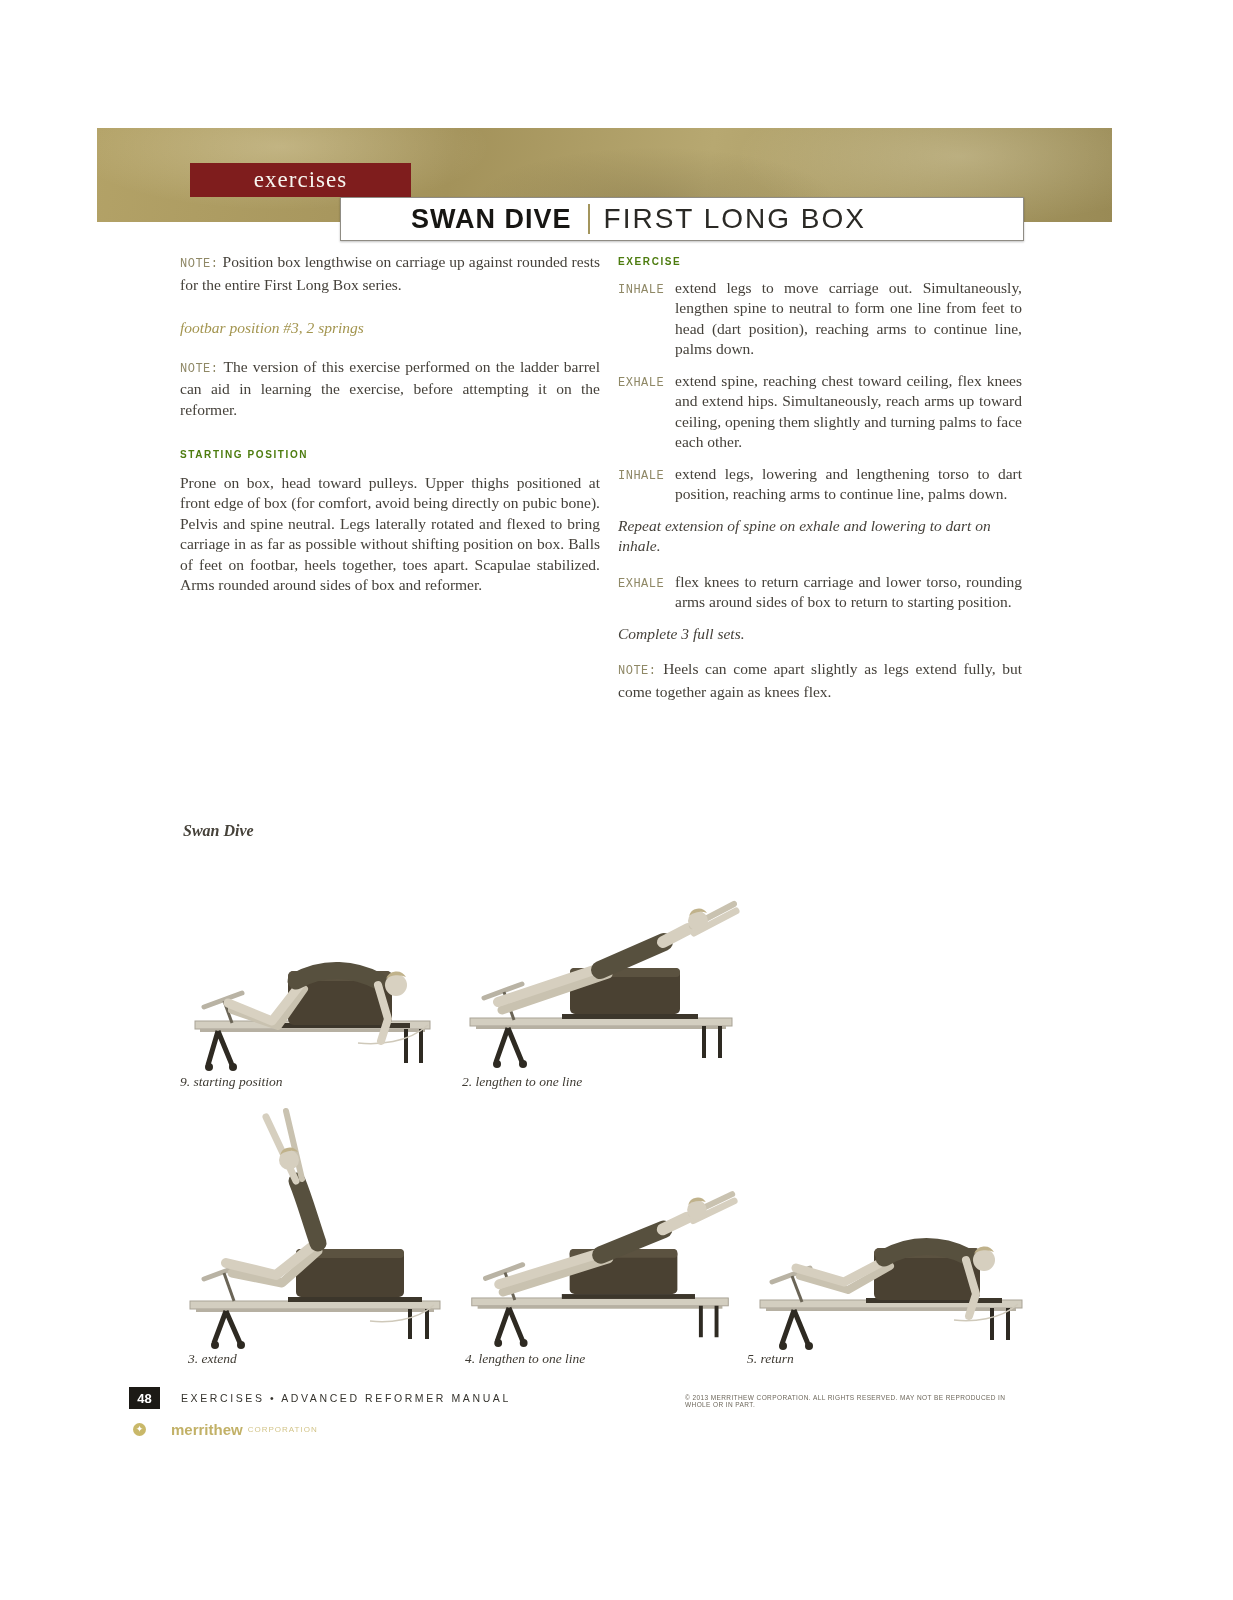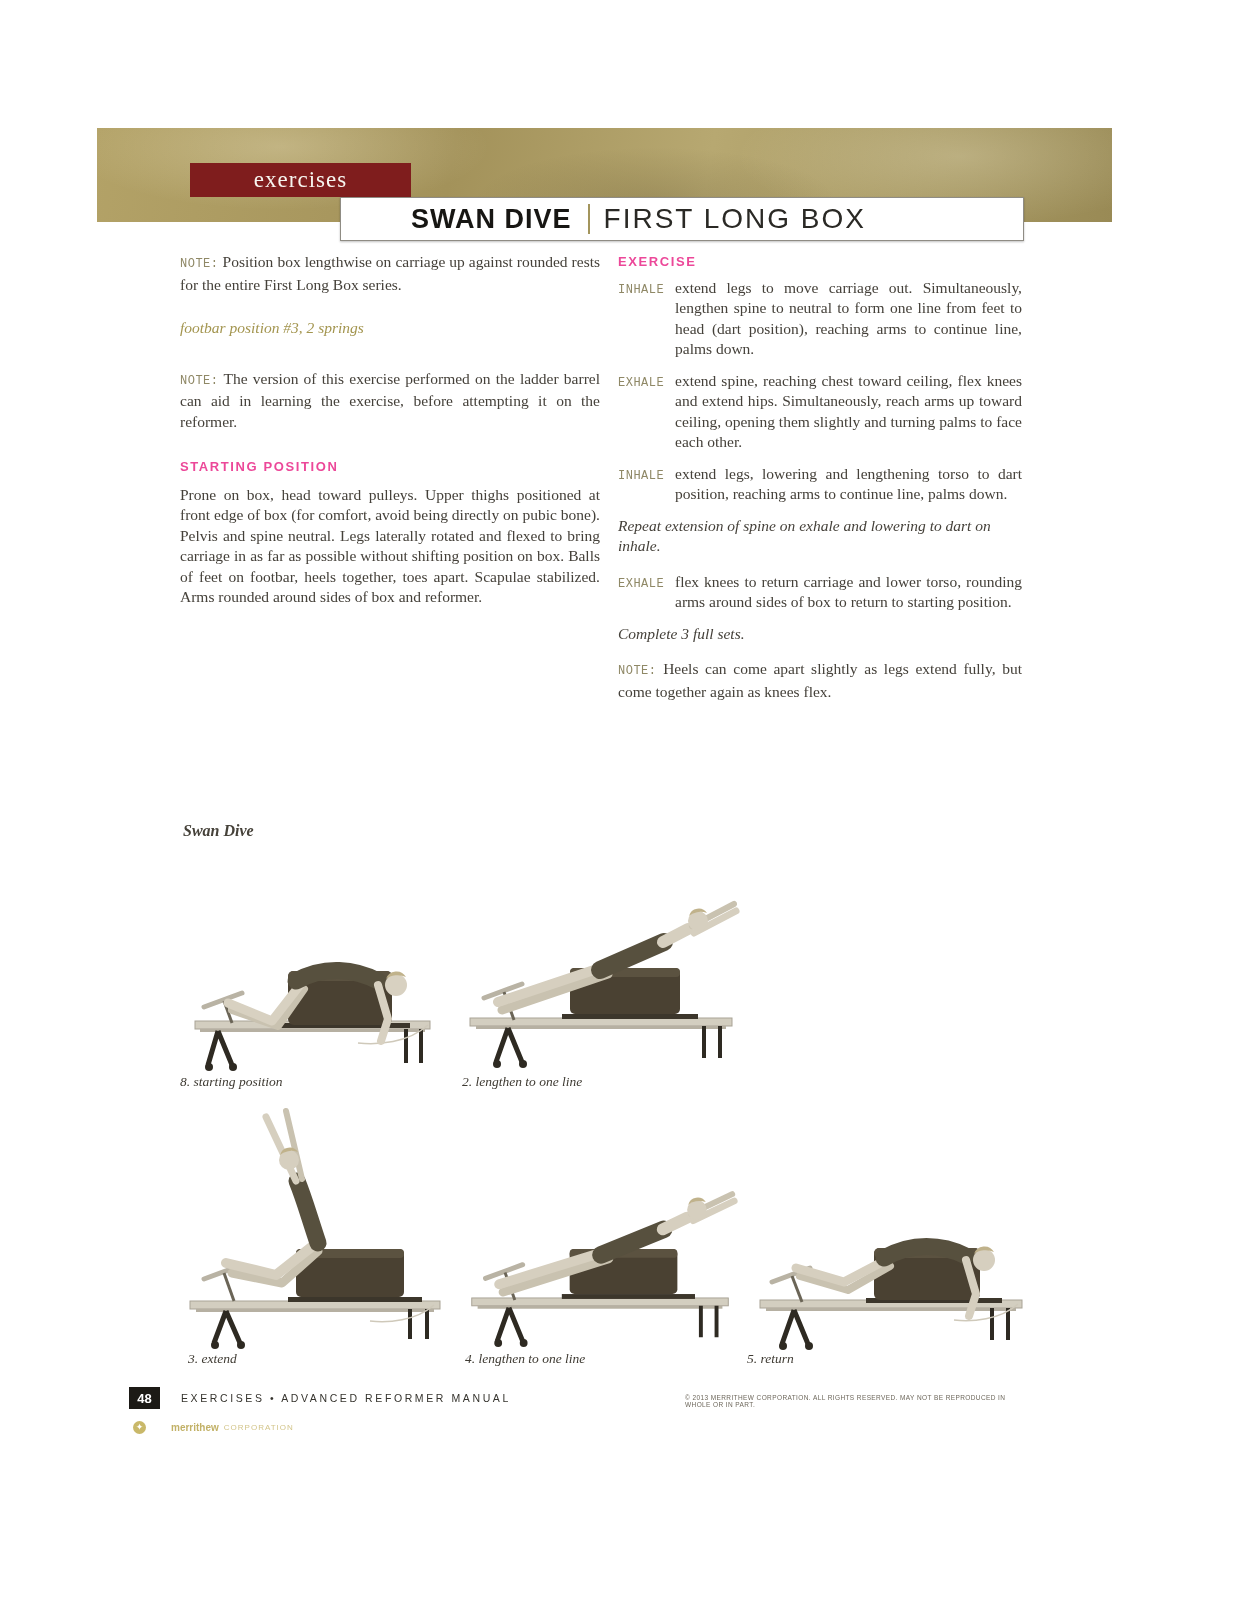--- a/index.html
+++ b/index.html
@@ -24,22 +24,22 @@
   .title-sub{font-family:"Liberation Sans", sans-serif;font-size:28px;letter-spacing:2px;color:#2a2925;
     font-stretch:condensed;}
 
   
   .col{position:absolute;font-size:15.5px;line-height:20.5px;text-align:justify;}
   .col-left{left:180px;top:252px;width:420px;}
   .col-right{left:618px;top:252px;width:404px;}
   .smallcap-label{font-family:Liberation Mono, monospace;font-size:12px;letter-spacing:.5px;
     color:#8f8866;}
   .gold-italic{font-style:italic;color:#a3954f;font-size:15.5px;}
-  .section-heading{font-family:"Liberation Sans", sans-serif;font-weight:bold;font-size:13px;
-    letter-spacing:1.6px;color:#ec4899;text-align:left;}
+  .section-heading{font-family:"Liberation Sans", sans-serif;font-weight:bold;font-size:10px;
+    letter-spacing:1.6px;color:#4d7c0f;text-align:left;}
   .mb24{margin-bottom:23px;}
   .step{display:grid;grid-template-columns:57px 1fr;margin-bottom:11px;}
   .step .breath{padding-top:2px;}
   .italic-note{font-style:italic;margin:6px 0 15px 0;text-align:left;}
 
   
   .figure-label{position:absolute;left:183px;top:822px;font-style:italic;font-weight:bold;
     font-size:16px;color:#46423a;}
   .photo{position:absolute;}
   .caption{position:absolute;font-style:italic;font-size:13.5px;color:#3e3a32;}
@@ -48,21 +48,21 @@
   .page-badge{position:absolute;left:129px;top:1387px;width:31px;height:22px;background:#1c1a16;
     color:#ffffff;font-family:"Liberation Sans", sans-serif;font-weight:bold;font-size:13px;
     display:flex;align-items:center;justify-content:center;}
   .footer-left{position:absolute;left:181px;top:1392px;font-family:"Liberation Sans", sans-serif;
     font-size:10.5px;letter-spacing:2.6px;color:#35332d;}
   .footer-right{position:absolute;left:685px;top:1394px;width:345px;font-family:"Liberation Sans", sans-serif;
     font-size:6.5px;letter-spacing:.4px;color:#6d675b;}
   .logo{position:absolute;left:133px;top:1421px;display:flex;align-items:center;gap:5px;}
   .logo-mark{width:13px;height:13px;border-radius:50%;background:#c9b869;color:#fff;
     font-size:9px;line-height:13px;text-align:center;font-family:"Liberation Sans", sans-serif;}
-  .logo-word{font-family:"Liberation Sans", sans-serif;font-weight:bold;font-size:10px;color:#c2b167;padding-left:20px;}
+  .logo-word{font-family:"Liberation Sans", sans-serif;font-weight:bold;font-size:15px;color:#c2b167;padding-left:20px;}
   .logo-suffix{font-family:"Liberation Sans", sans-serif;font-size:8px;letter-spacing:1px;color:#d3c58a;}
 </style>
 </head>
 <body>
 
 <div class="page">
 
   <div class="banner"></div>
   <div class="exercises-tab">
     <span>exercises</span>
@@ -71,21 +71,21 @@
     <span class="title-main">SWAN DIVE</span>
     <span class="title-divider"></span>
     <span class="title-sub">FIRST LONG BOX</span>
   </div>
 
   <div class="col col-left">
     <p class="mb24" style="margin:0 0 23px 0;">
       <span class="smallcap-label">NOTE:</span>
       <span>Position box lengthwise on carriage up against rounded rests for the entire First Long Box series.</span>
     </p>
-    <p class="gold-italic" style="margin:0 0 30px 0;">footbar position #3, 2 springs</p>
+    <p class="gold-italic" style="margin:0 0 18px 0;">footbar position #3, 2 springs</p>
     <p style="margin:0 0 25px 0;">
       <span class="smallcap-label">NOTE:</span>
       <span>The version of this exercise performed on the ladder barrel can aid in learning the exercise, before attempting it on the reformer.</span>
     </p>
     <p class="section-heading" style="margin:0 0 7px 0;">STARTING POSITION</p>
     <p style="margin:0;">Prone on box, head toward pulleys. Upper thighs positioned at front edge of box (for comfort, avoid being directly on pubic bone). Pelvis and spine neutral. Legs laterally rotated and flexed to bring carriage in as far as possible without shifting position on box. Balls of feet on footbar, heels together, toes apart. Scapulae stabilized. Arms rounded around sides of box and reformer.</p>
   </div>
 
   <div class="col col-right">
     <p class="section-heading" style="margin:0 0 5px 0;">EXERCISE</p>
@@ -231,21 +231,21 @@
       <rect x="132" y="100" width="106" height="10" rx="5" fill="#5b5240"></rect>
       <path d="M148,118 L106,142 L58,128" stroke="#c9c2b0" stroke-width="8" fill="none" stroke-linecap="round" stroke-linejoin="round"></path>
       <path d="M144,112 L102,134 L54,120" stroke="#d6cfbf" stroke-width="9" fill="none" stroke-linecap="round" stroke-linejoin="round"></path>
       <path d="M142,110 C 170,94 200,96 224,108" stroke="#57503e" stroke-width="17" fill="none" stroke-linecap="round"></path>
       <path d="M224,112 L234,146 L227,168" stroke="#d6cfbf" stroke-width="8" fill="none" stroke-linecap="round" stroke-linejoin="round"></path>
       <circle cx="242" cy="112" r="11" fill="#d6cfbf"></circle>
       <path d="M232,106 a11 11 0 0 1 20,-2 a14 9 0 0 0 -20,2" fill="#c0b28b"></path>
     </svg>
   </div>
 
-  <div class="caption" style="left:180px;top:1074px;">8. starting position</div>
+  <div class="caption" style="left:180px;top:1074px;">9. starting position</div>
   <div class="caption" style="left:462px;top:1074px;">2. lengthen to one line</div>
   <div class="caption" style="left:188px;top:1351px;">3. extend</div>
   <div class="caption" style="left:465px;top:1351px;">4. lengthen to one line</div>
   <div class="caption" style="left:747px;top:1351px;">5. return</div>
 
   <div class="page-badge">48</div>
   <div class="footer-left">EXERCISES • ADVANCED REFORMER MANUAL</div>
   <div class="footer-right">© 2013 MERRITHEW CORPORATION. ALL RIGHTS RESERVED. MAY NOT BE REPRODUCED IN WHOLE OR IN PART.</div>
   <div class="logo">
     <span class="logo-mark">✦</span>

